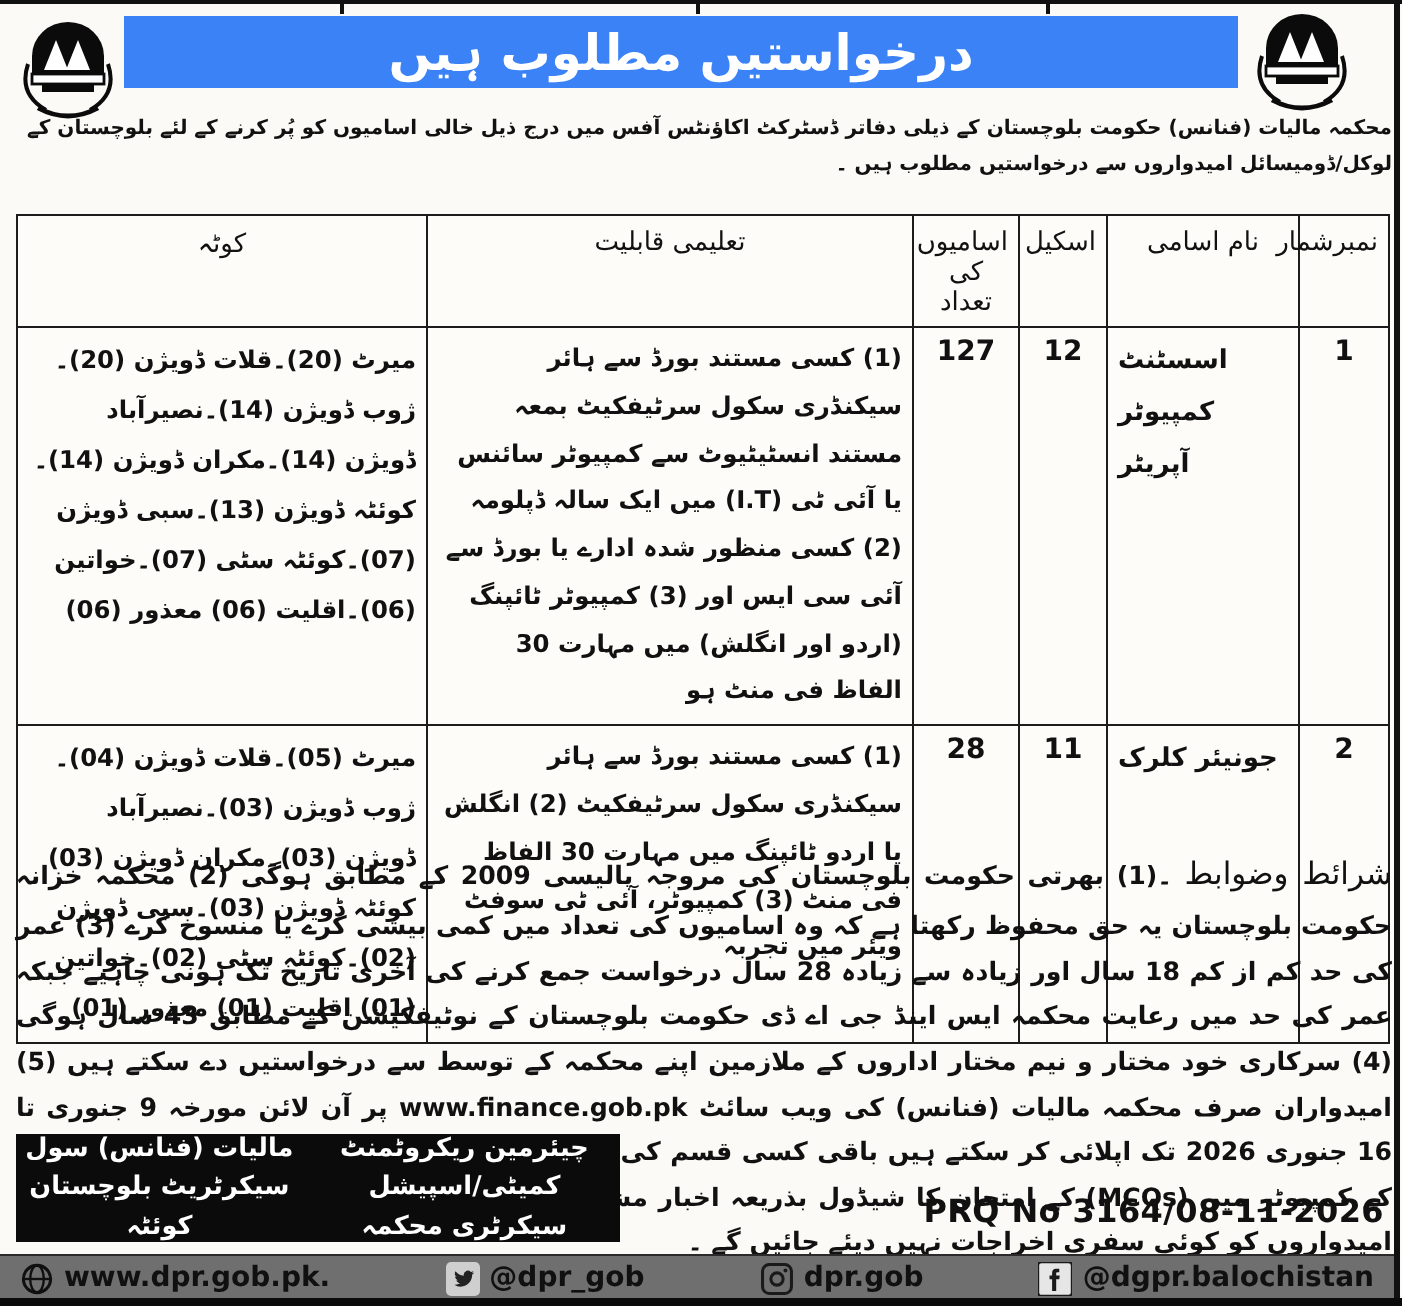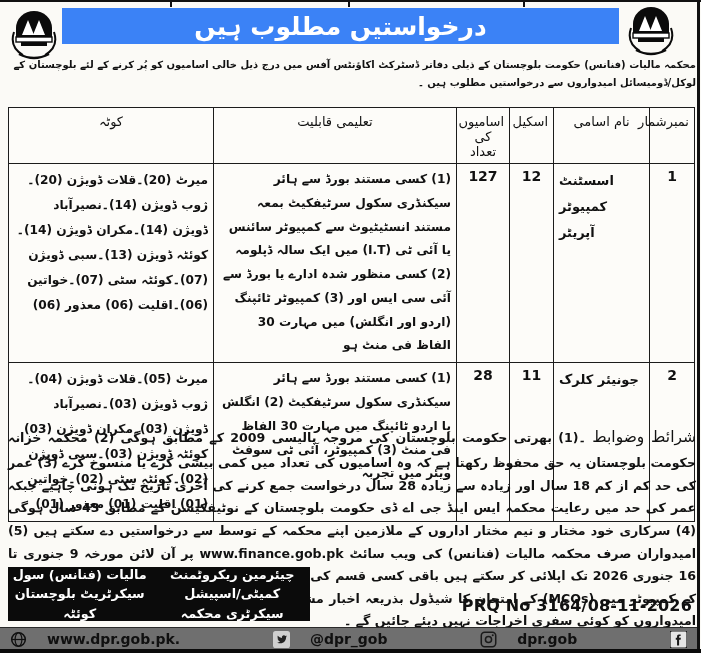--- a/index.html
+++ b/index.html
@@ -68,21 +68,21 @@
     text-align:right;font-size:16px;font-weight:bold;letter-spacing:.2px;direction:ltr;
   }
 
   
   .footer-bar{
     position:absolute;left:0;top:627px;width:697px;height:23px;
     background:#6f6f6f;border-top:1px solid #2a2a2a;
     display:flex;align-items:center;justify-content:space-between;
     padding:0 10px;box-sizing:border-box;z-index:4;
   }
-  .footer-item{display:flex;align-items:center;gap:20px;font-size:14px;font-weight:bold;color:#101010;}
+  .footer-item{display:flex;align-items:center;gap:5px;font-size:14px;font-weight:bold;color:#101010;}
   .icon-box{display:inline-flex;align-items:center;justify-content:center;}
 </style>
 </head>
 <body>
 
 <div class="top-rule"></div>
 <div class="top-tick" style="left:170px;"></div>
 <div class="top-tick" style="left:348px;"></div>
 <div class="top-tick" style="left:523px;"></div>
 <div class="right-rule"></div>
@@ -204,14 +204,15 @@
     </span>
     <span>dpr.gob</span>
   </div>
   <div class="footer-item">
     <span class="icon-box">
       <svg width="17" height="17" viewBox="0 0 20 20">
         <rect x="0" y="0" width="20" height="20" rx="2" fill="#e6e6e6" stroke="#1a1a1a" stroke-width="1.4"></rect>
         <path d="M12.5 4h-2C9 4 8.3 5 8.3 6.4V8H6.8v2.2h1.5V17h2.4v-6.8h1.8l.3-2.2h-2.1V6.8c0-.5.2-.8.8-.8h1z" fill="#1a1a1a"></path>
       </svg>
     </span>
+    <span>@dgpr.balochistan</span>
   </div>
 </div>
 
 </body></html>

